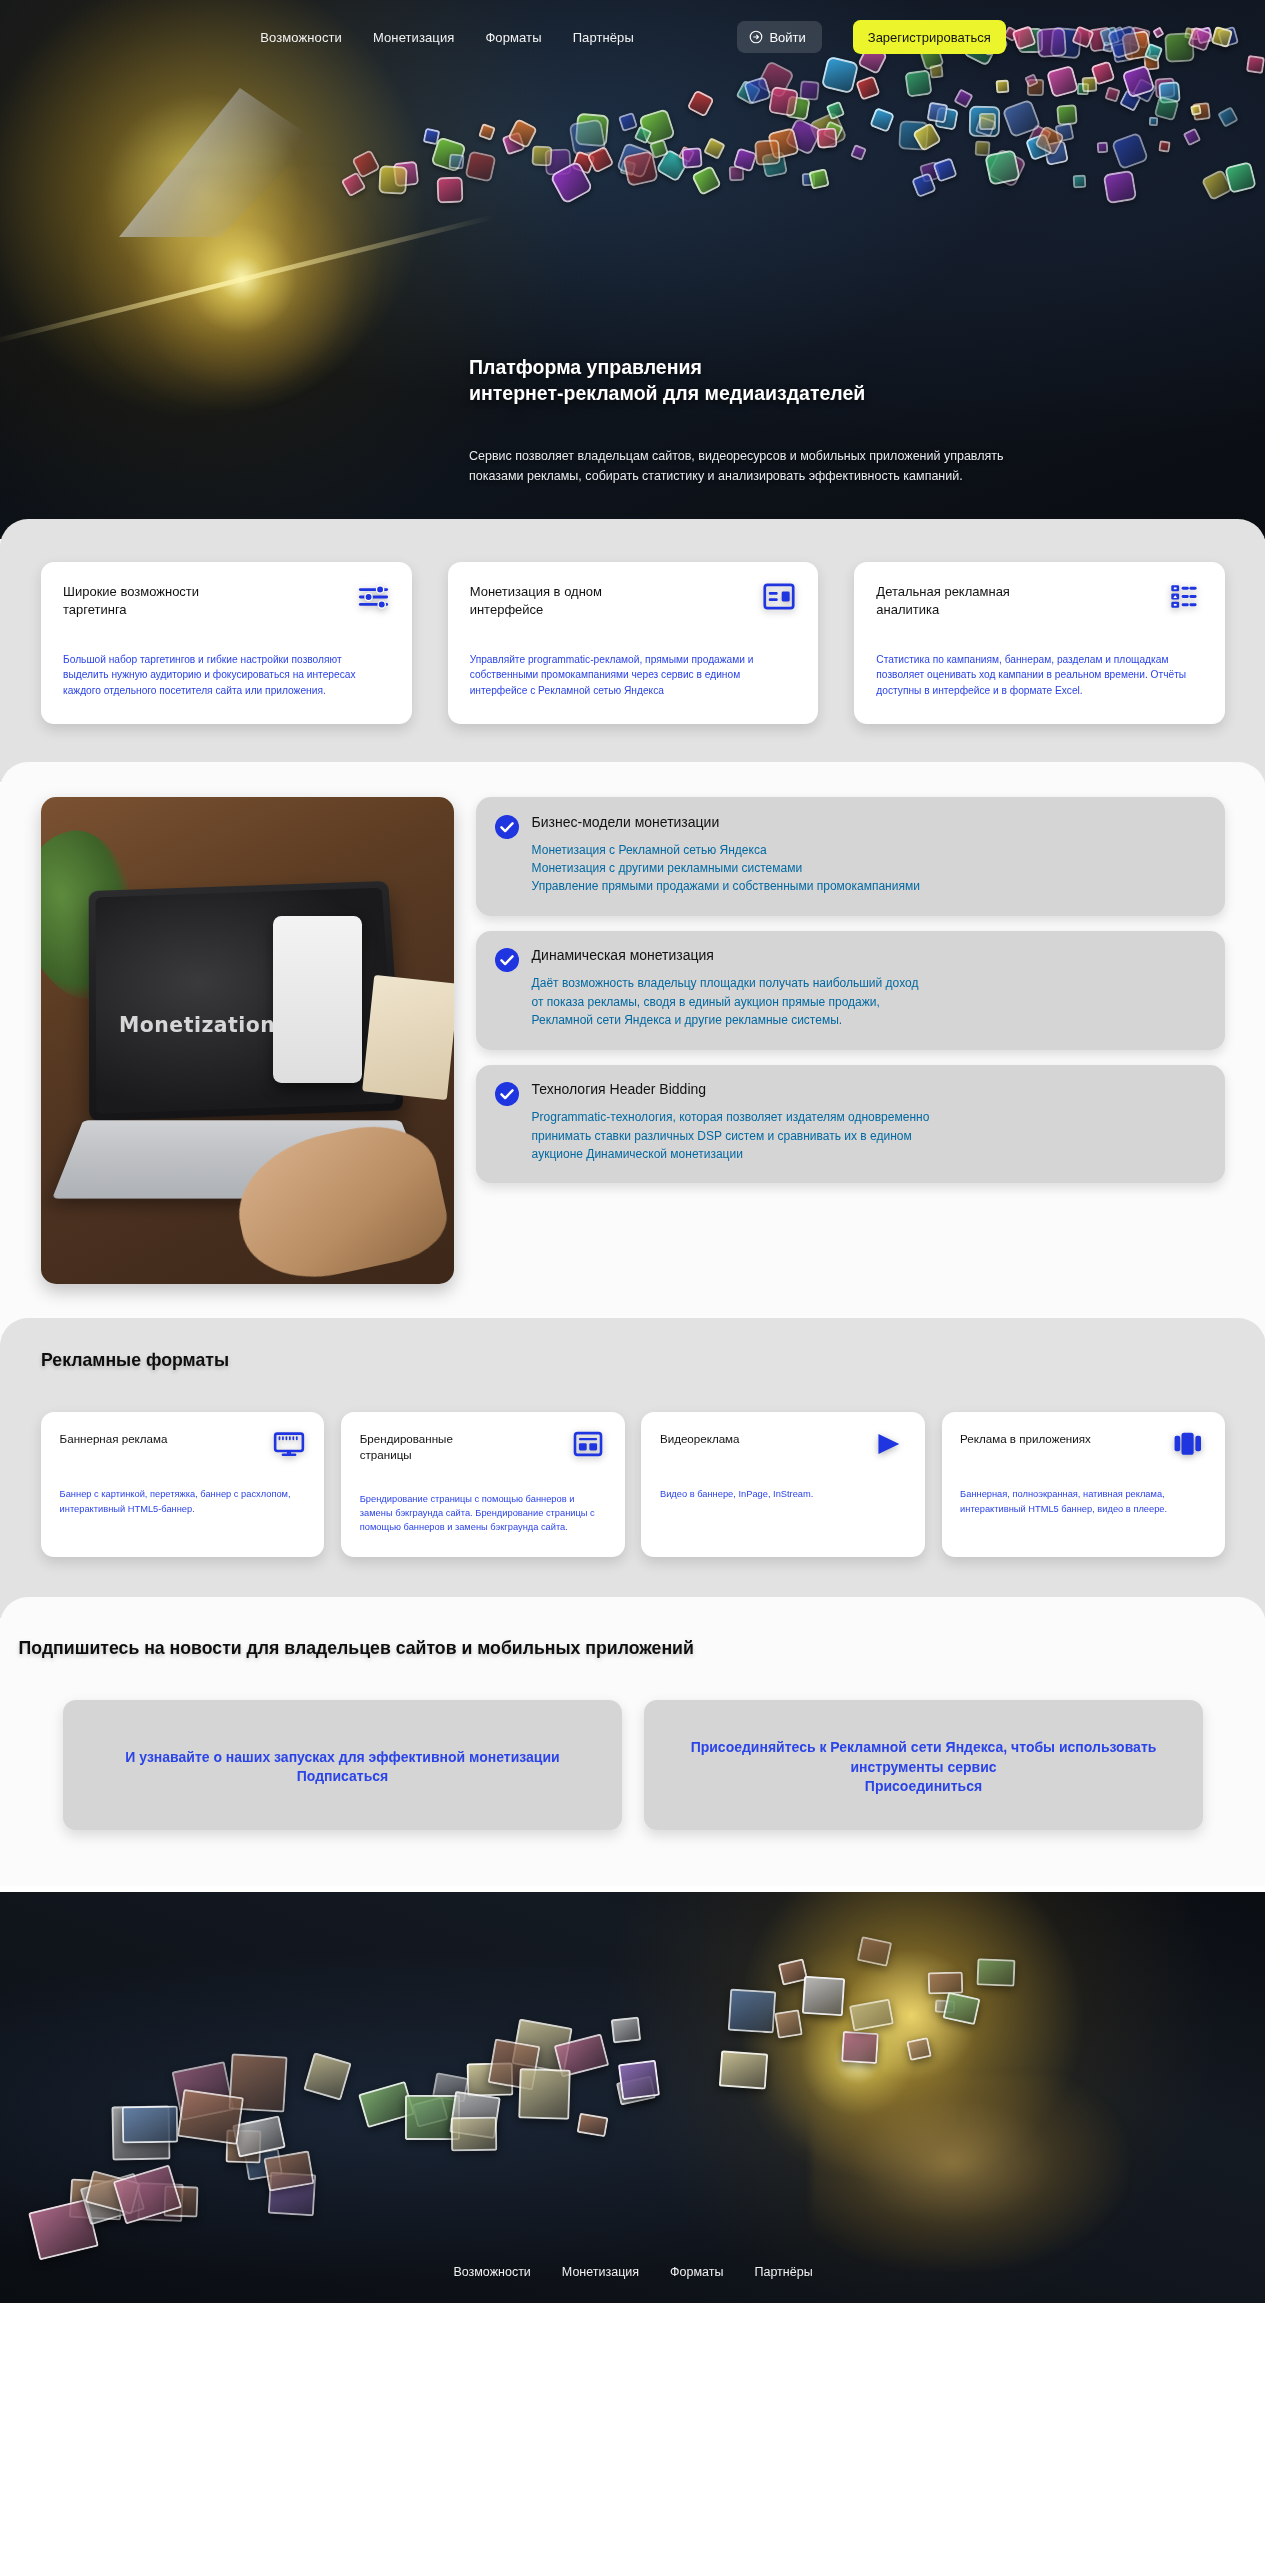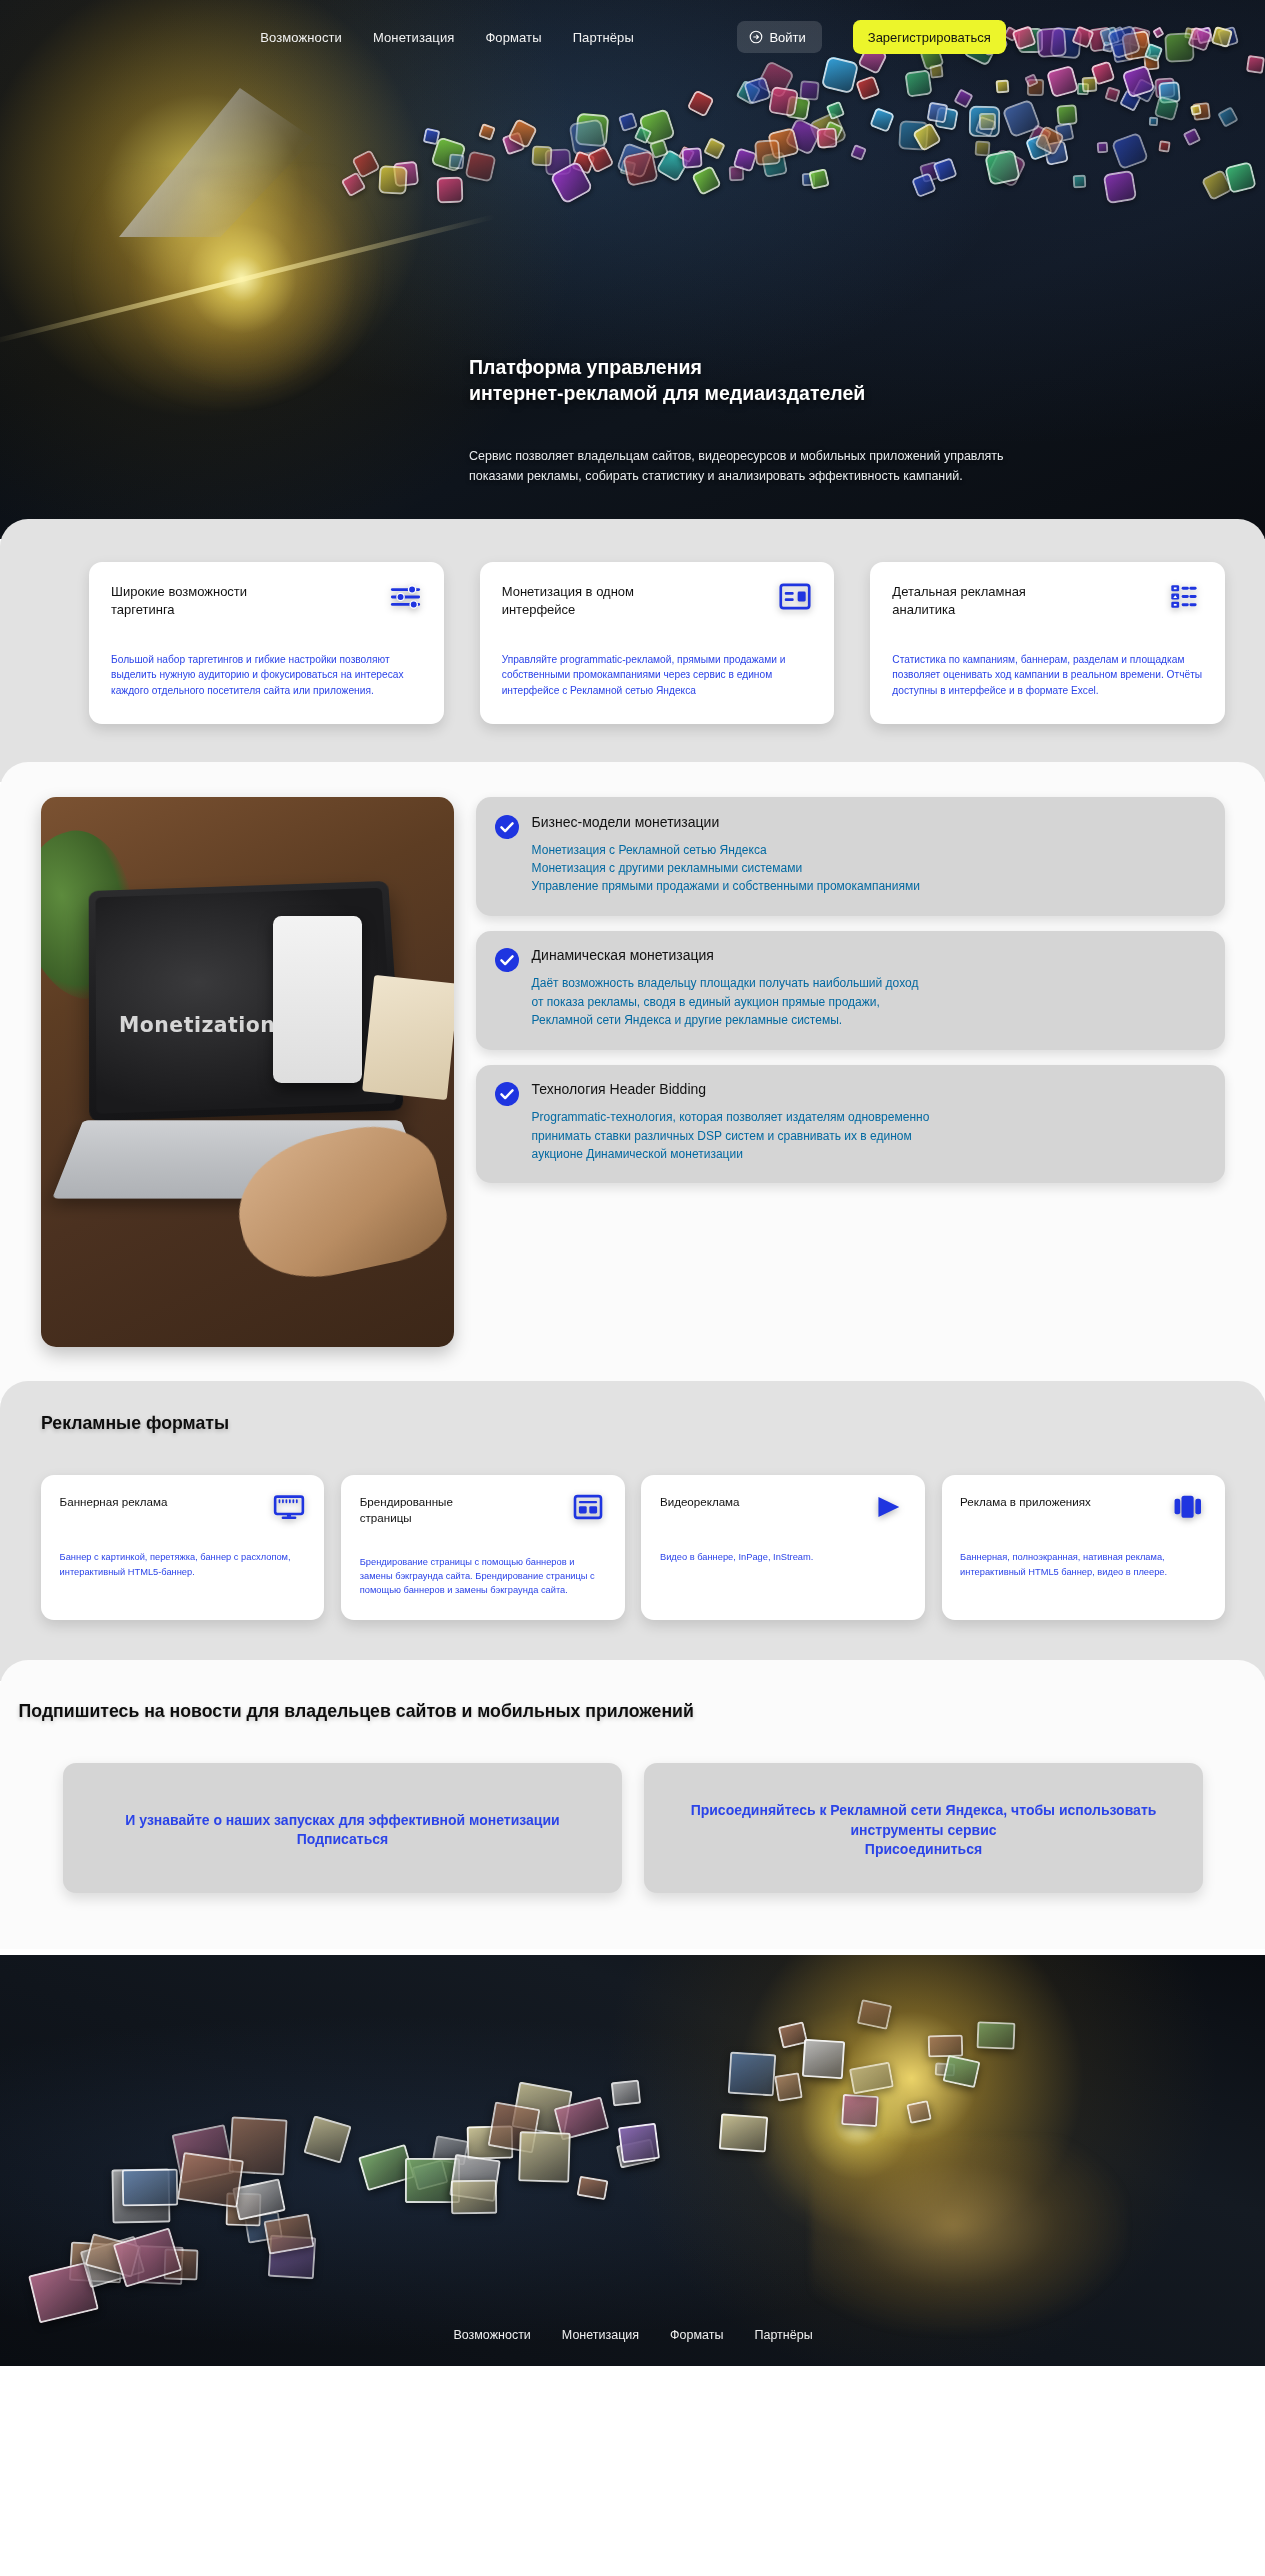--- a/index.html
+++ b/index.html
@@ -106,36 +106,36 @@
     margin-top: -20.4px;
   }
   .sec-white { background: #fbfbfb; border-radius: 28px 28px 0 0; margin-top: -20.4px; }
   .sec-h {
     font-size: 17.7px; font-weight: bold; color: #0d0d0d;
     padding: 32px 0 0 41px;
     text-shadow: 0 1.9px 4.6px rgba(0,0,0,0.22);
   }
 
   
-  .cards3 { display: flex; gap: 36px; padding: 43px 41px 58px 41px; margin-left: 48px; }
+  .cards3 { display: flex; gap: 36px; padding: 43px 41px 58px 41px; }
   .card {
     flex: 1 1 0; background: #ffffff; border-radius: 13px;
     padding: 21.4px 22px 26px 22px;
     box-shadow: 0 5.6px 13px rgba(0,0,0,0.13);
     min-height: 138px; position: relative;
   }
   .card-top { display: flex; justify-content: space-between; align-items: flex-start; gap: 11px; }
   .card-t { font-size: 13px; color: #111; line-height: 1.42; max-width: 191px; }
   .card-d { margin-top: 32px; font-size: 10.2px; color: #2b44e8; line-height: 1.52; }
   .icn { flex: 0 0 auto; width: 33px; height: 28px; filter: drop-shadow(0 2.8px 3.7px rgba(0,0,0,0.3)); }
 
   
   .mon-wrap { display: flex; gap: 22px; padding: 35px 41px 54px 41px; align-items: flex-start; }
   .mon-img {
-    flex: 0 0 413px; height: 550px; border-radius: 15px; overflow: hidden;
+    flex: 0 0 413px; height: 487px; border-radius: 15px; overflow: hidden;
     position: relative;
     background:
       linear-gradient(155deg, #7b5232 0%, #5d3d23 30%, #4b3120 60%, #3c2718 100%);
     box-shadow: 0 7.4px 16.7px rgba(0,0,0,0.22);
   }
   .mon-img .leaf {
     position: absolute; left: -16.7px; top: 35px; width: 112px; height: 167px;
     background: radial-gradient(ellipse at 40% 35%, #5d8b3d 0%, #3d6128 60%, rgba(0,0,0,0) 72%);
     border-radius: 60% 40% 55% 45%;
     transform: rotate(-18deg);

